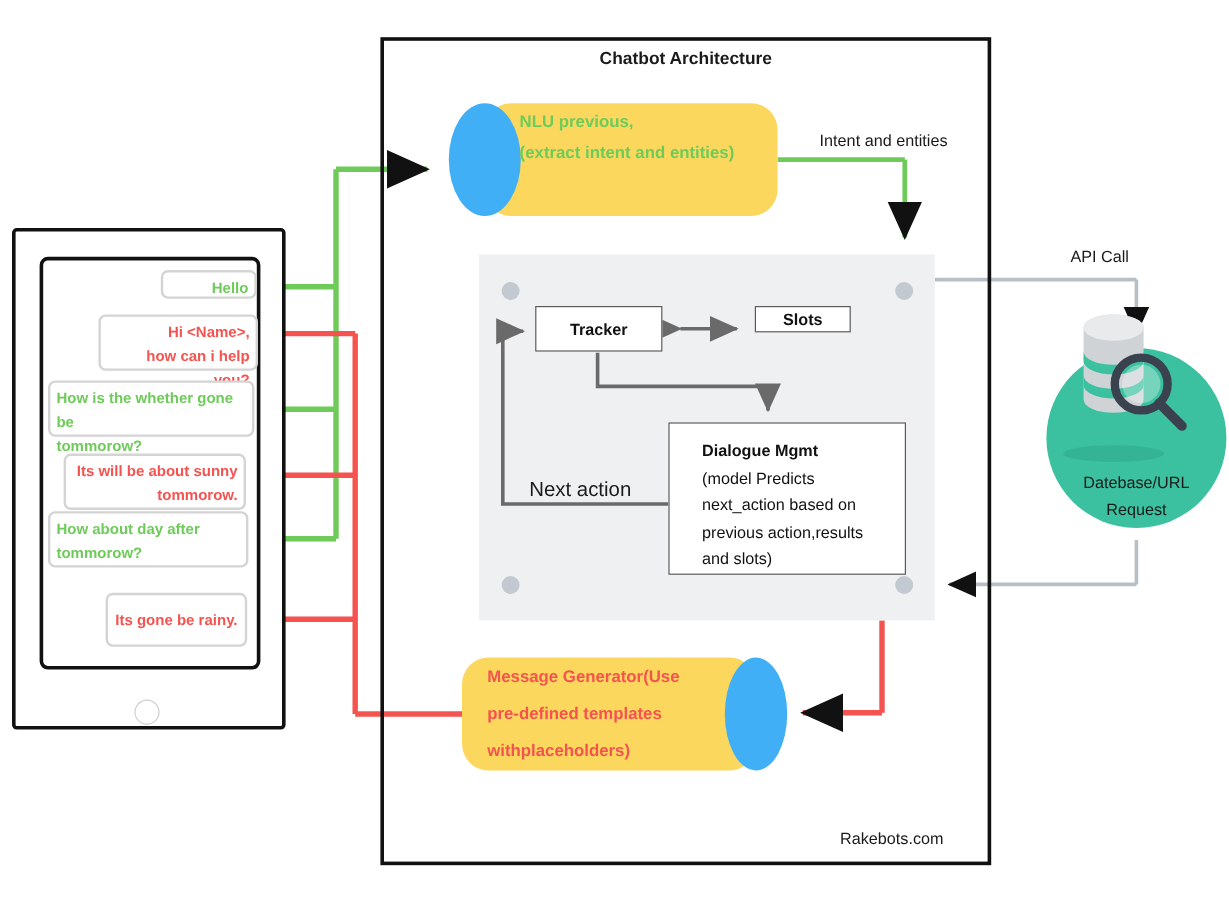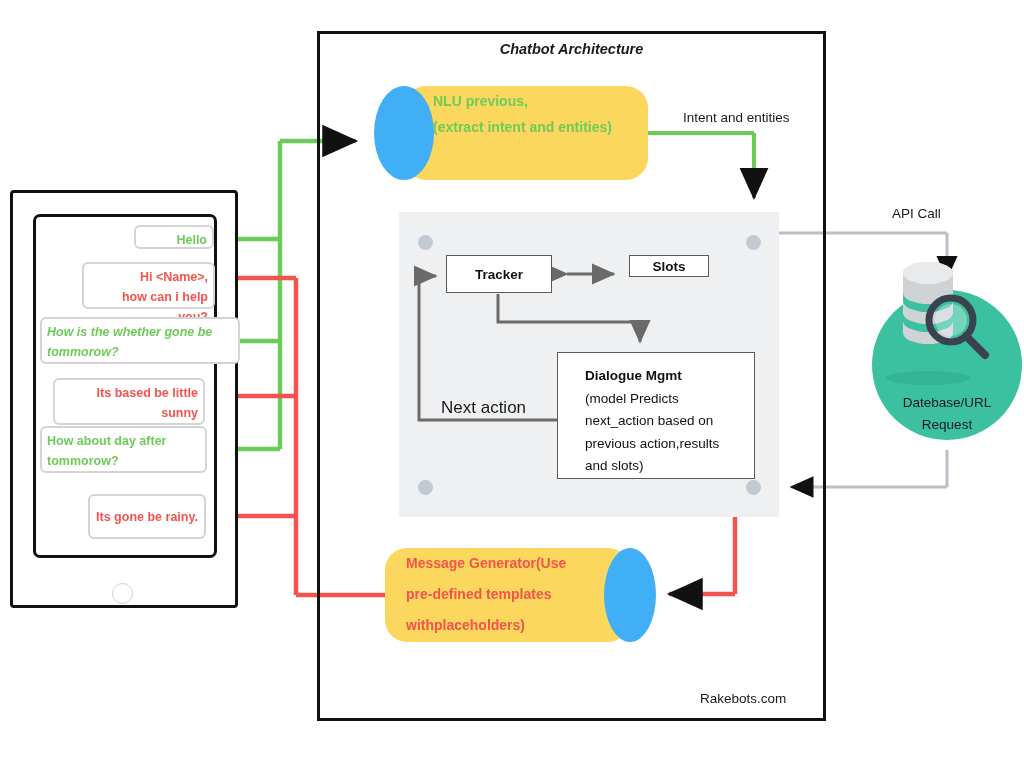--- a/index.html
+++ b/index.html
@@ -75,21 +75,20 @@
     background: transparent;
     box-sizing: border-box;
   }
   #arch-title {
     left: 317px; top: 41px;
     width: 509px;
     text-align: center;
     font-size: 14.5px;
     font-weight: bold;
     color: #1a1a1a;
-    font-style: italic;
   }
   #watermark {
     left: 700px; top: 691px;
     font-size: 13.5px;
     color: #1a1a1a;
   }
 
   
   .cyl-text {
     position: absolute;
@@ -250,27 +249,27 @@
 
   <div class="bubble user" style="left:134px; top:225px; width:80px; height:24px; text-align:right;">
     <span>Hello</span>
   </div>
 
   <div class="bubble bot" style="left:82px; top:262px; width:133px; height:47px; text-align:right;">
     <div>Hi &lt;Name&gt;,</div>
     <div>how can i help you?</div>
   </div>
 
-  <div class="bubble user" style="left:40px; top:317px; width:200px; height:47px; text-align:left;font-style:italic;">
+  <div class="bubble user" style="left:40px; top:317px; width:172px; height:47px; text-align:left;">
     <div>How is the whether gone be</div>
     <div>tommorow?</div>
   </div>
 
   <div class="bubble bot" style="left:53px; top:378px; width:152px; height:47px; text-align:right;">
-    <div>Its  based be little sunny</div>
+    <div>Its  will be about sunny</div>
     <div>tommorow.</div>
   </div>
 
   <div class="bubble user" style="left:40px; top:426px; width:167px; height:47px; text-align:left;">
     <div>How  about  day  after</div>
     <div>tommorow?</div>
   </div>
 
   <div class="bubble bot" style="left:88px; top:494px; width:118px; height:45px; text-align:center; display:flex; align-items:center; justify-content:center;">
     <span>Its  gone be rainy.</span>

